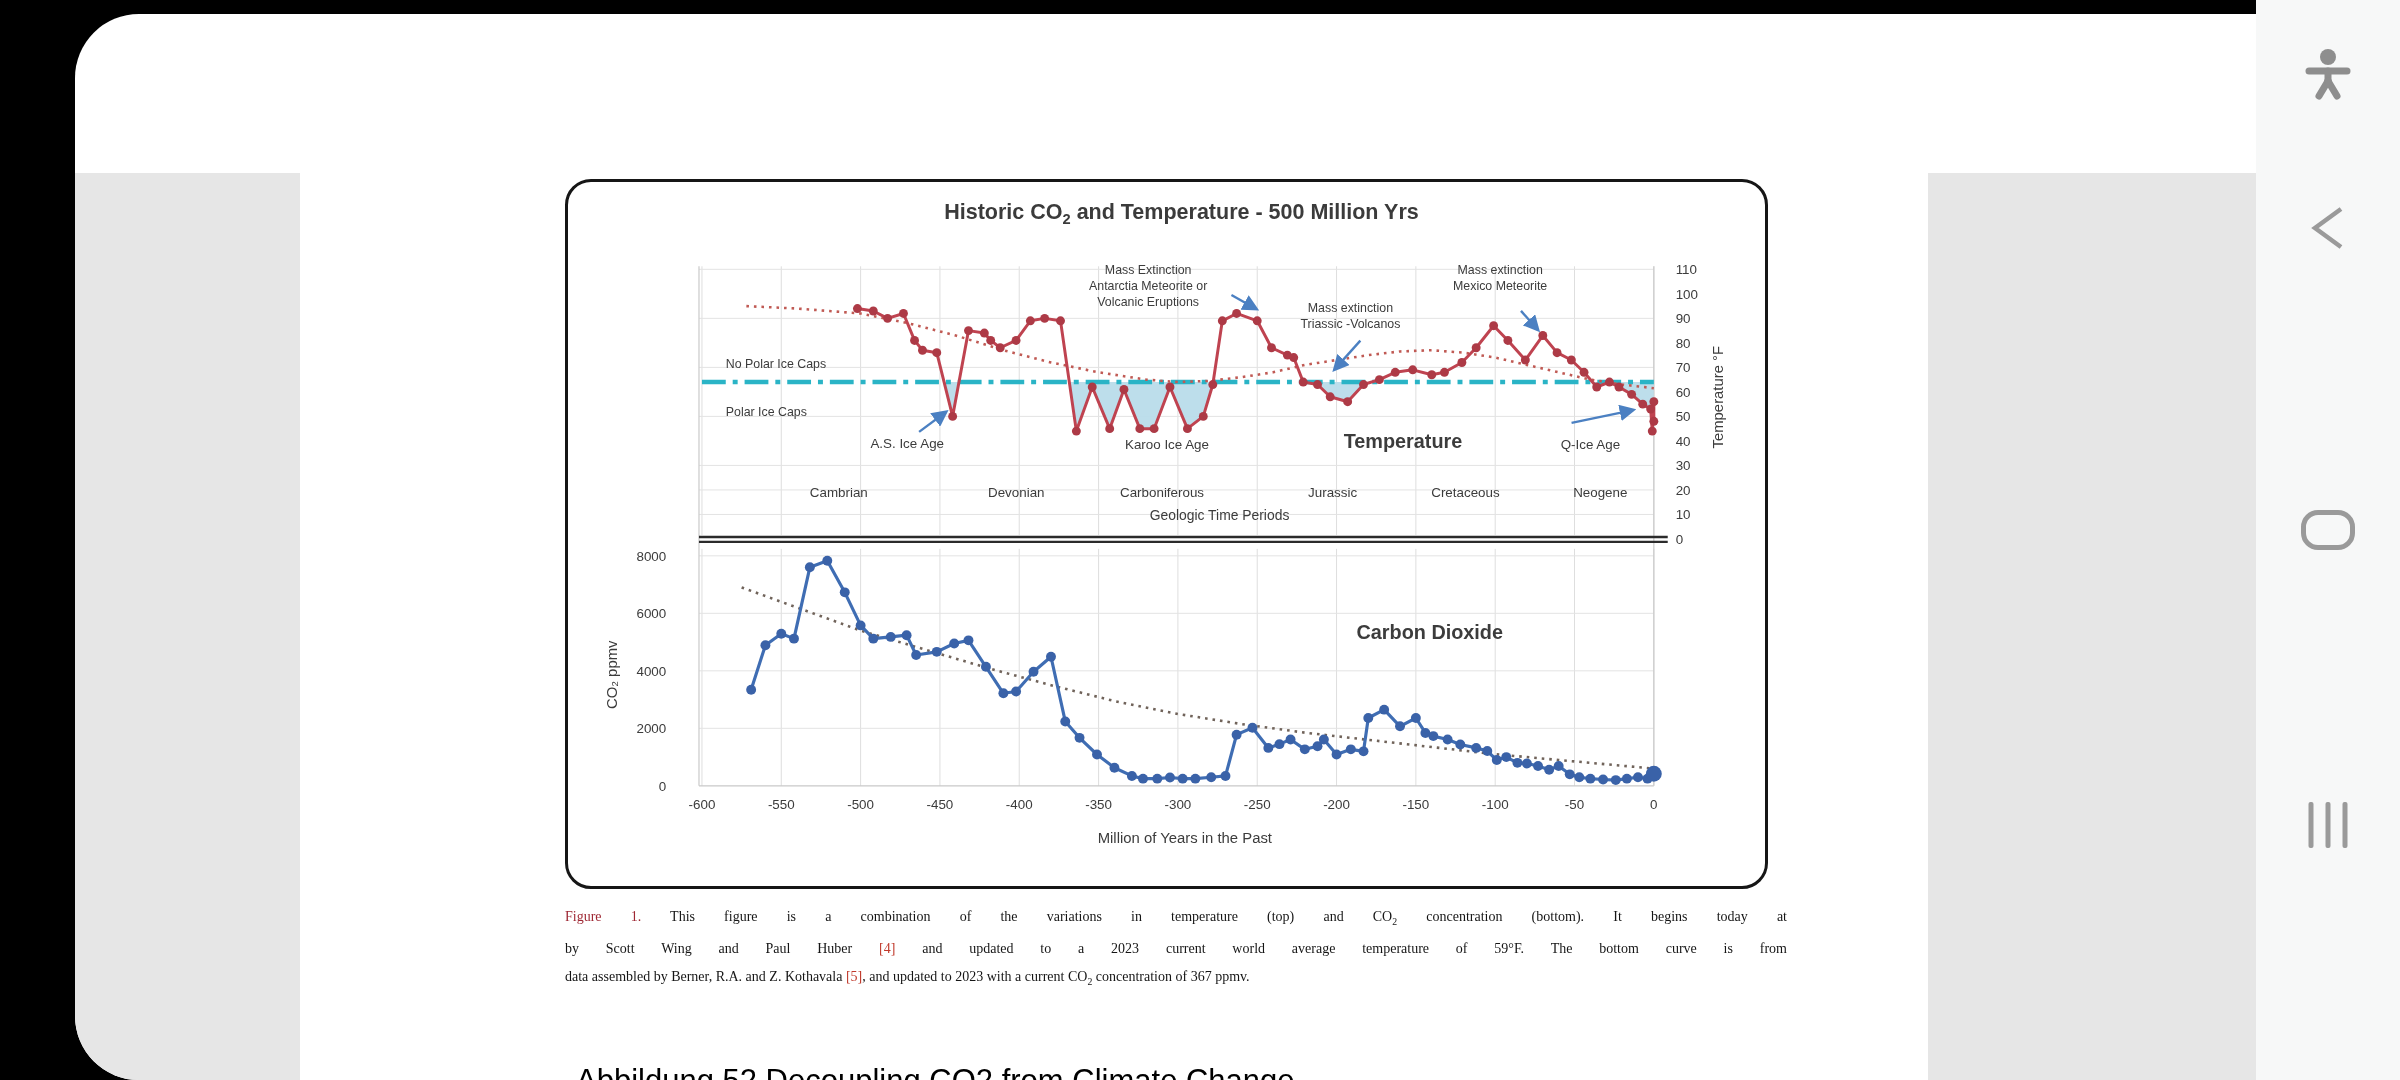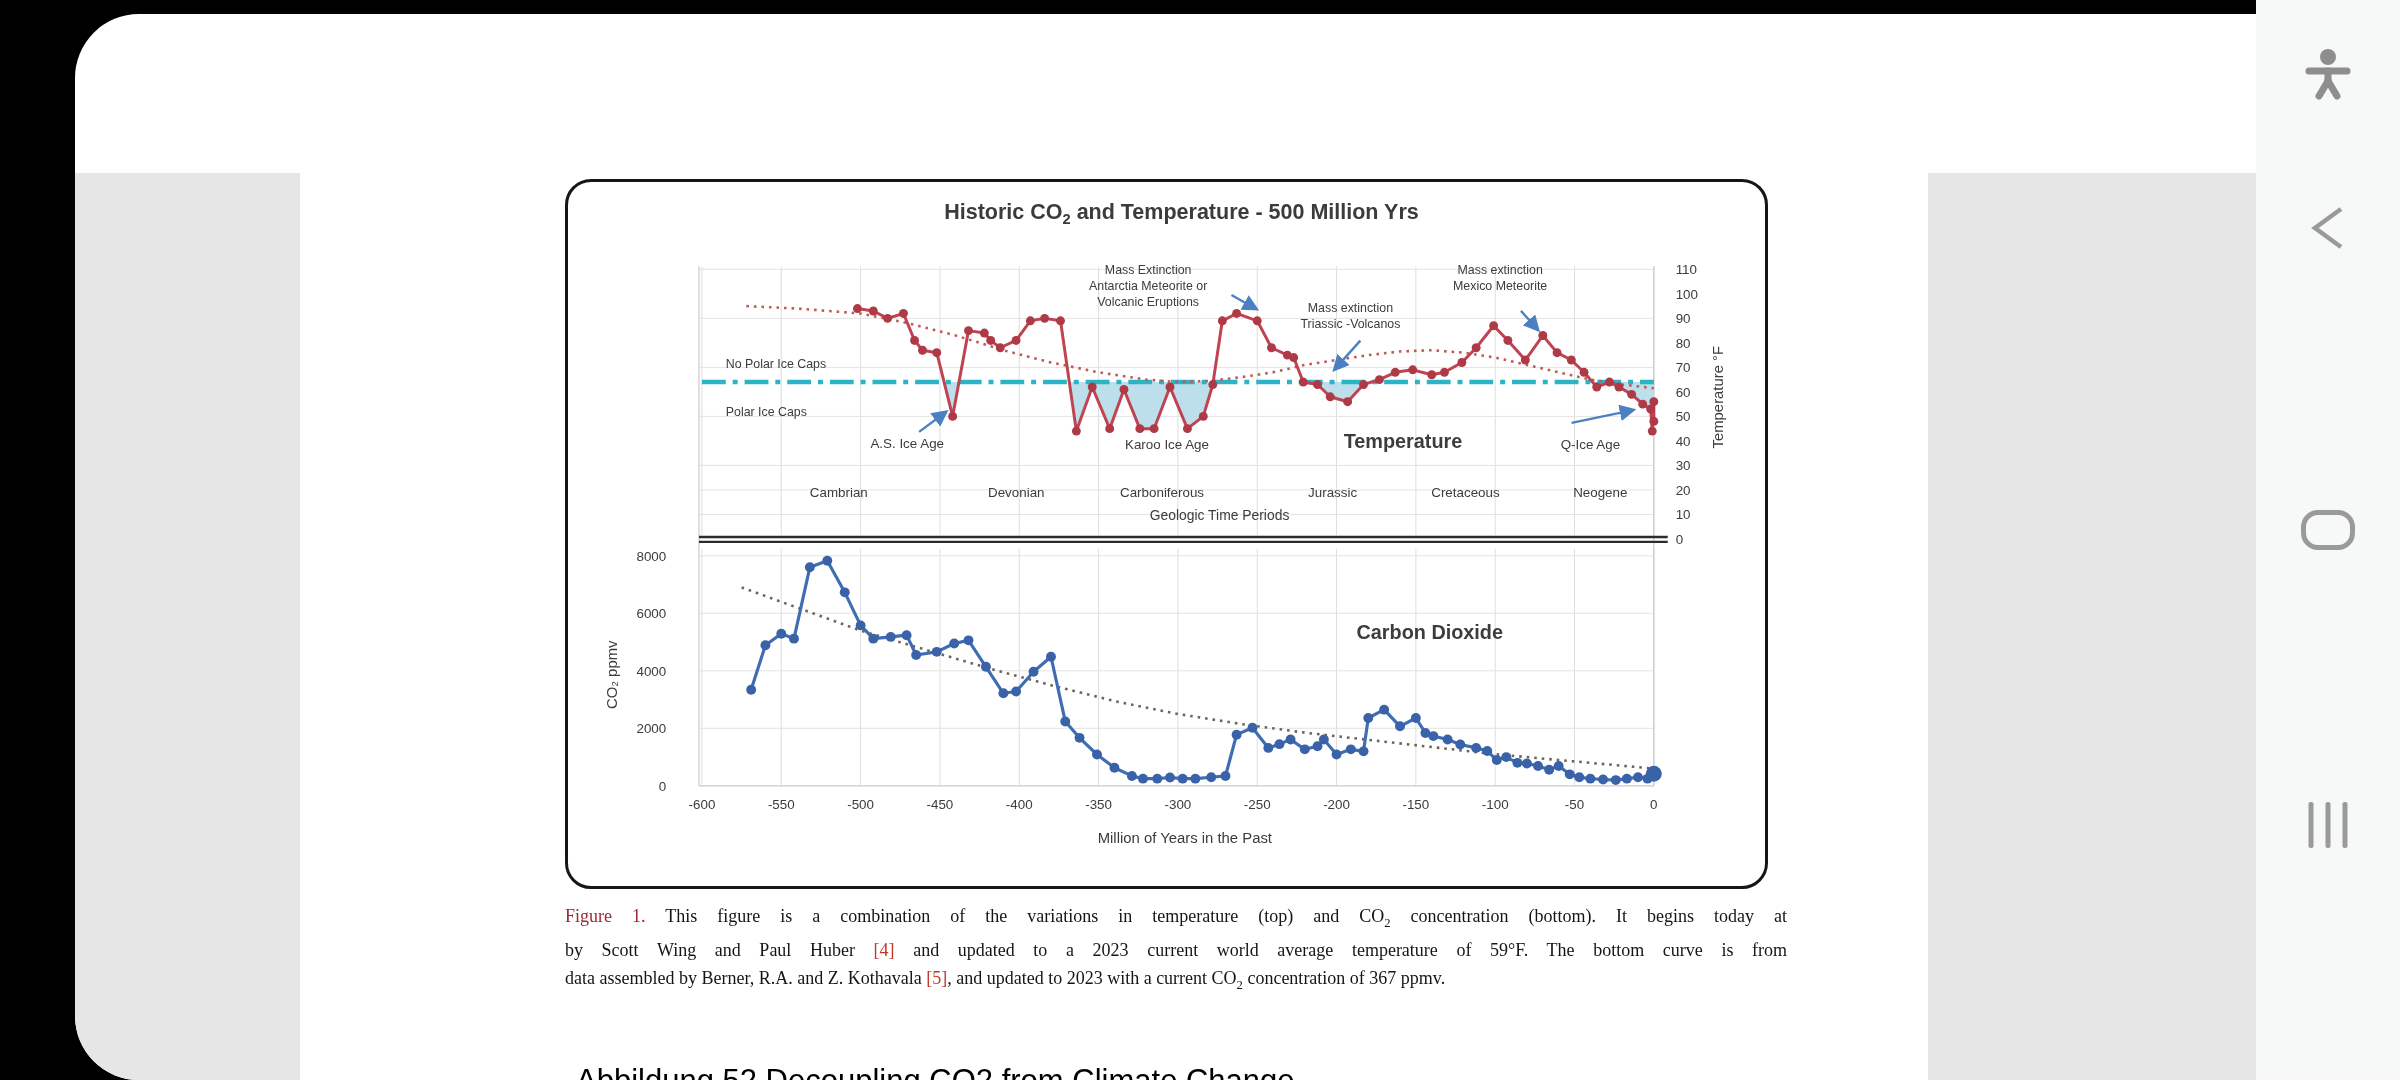--- a/index.html
+++ b/index.html
@@ -22,21 +22,21 @@
 
   .chart-box{position:absolute;left:265px;top:6px;width:1203px;height:710px;background:#fff;
              border:3px solid #161616;border-radius:26px;box-sizing:border-box;}
   .chart-title{position:absolute;left:0;top:18px;width:100%;text-align:center;
                font-size:21.5px;font-weight:bold;color:#3b3b3b;margin-left:15px;}
   .chart-title sub{font-size:68%;}
   #chart-svg{position:absolute;left:0;top:0;}
   #chart-svg text{font-family:"Liberation Sans",sans-serif;fill:#3c3c3c;}
 
   .caption{position:absolute;left:265px;top:730px;width:1222px;
-           font-family:"Liberation Serif",serif;font-size:18px;line-height:27.5px;color:#151515;}
+           font-family:"Liberation Serif",serif;font-size:14px;line-height:27.5px;color:#151515;}
   .cap-line{text-align:justify;text-align-last:justify;}
   .cap-line.last{text-align-last:left;}
   .cap-fig{color:#9e2733;}
   .cap-ref{color:#c0392b;}
   .cap-sub{vertical-align:sub;font-size:70%;}
 
   .next-heading{position:absolute;left:276px;top:890px;font-size:31px;color:#000;white-space:nowrap;}
 
   
   .nav-strip{position:absolute;left:2256px;top:0;width:144px;height:1080px;background:#f7f8f8;}

